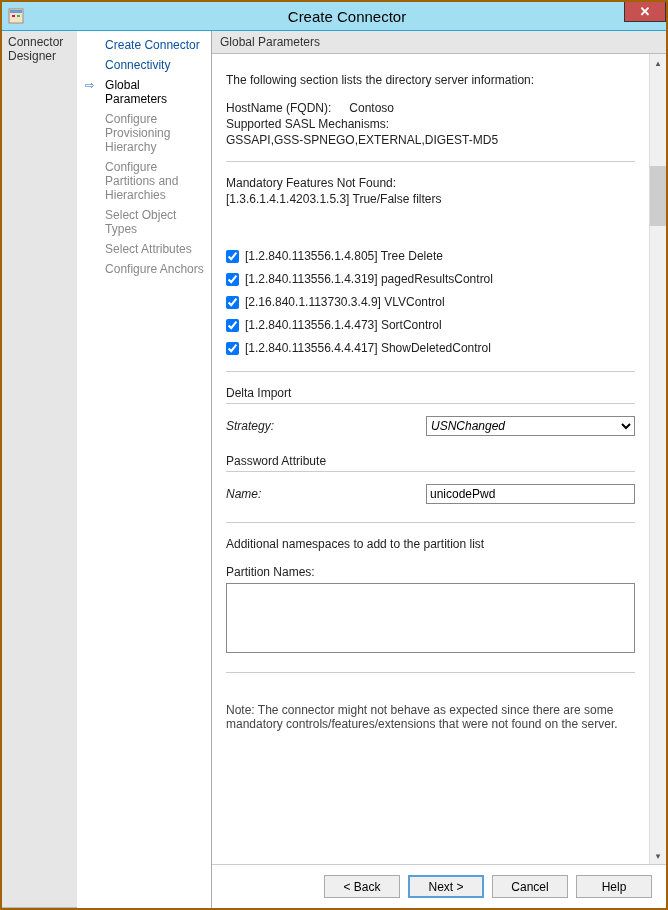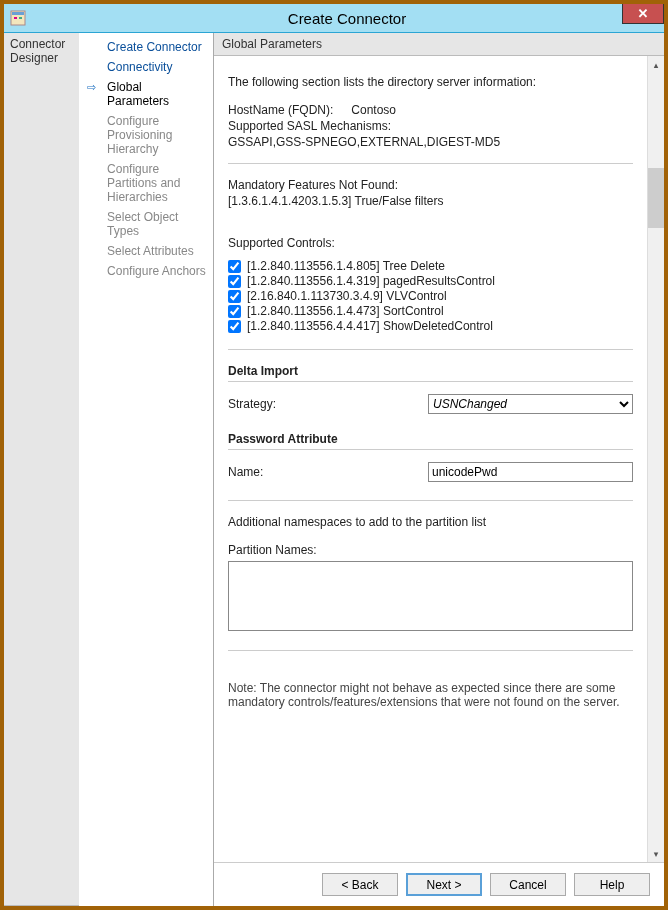--- a/index.html
+++ b/index.html
@@ -7,21 +7,21 @@
   font-family: "Segoe UI", Tahoma, sans-serif;
   font-size: 12px;
   background: #fff;
   width: 668px;
   height: 910px;
   overflow: hidden;
 }
 .window {
   width: 668px;
   height: 910px;
-  border: 4px solid #a16207;
+  border: 2px solid #a16207;
   background: #fff;
   display: flex;
   flex-direction: column;
 }
 .titlebar {
   height: 28px;
   background: #a3dff3;
   display: flex;
   align-items: center;
   padding: 0 0 0 6px;
@@ -167,32 +167,33 @@
   margin: 10px 0 14px 0;
 }
 .hr2 {
   border: none;
   border-top: 1px solid #ccc;
   margin: 3px 0 12px 0;
 }
 .check-row {
   display: flex;
   align-items: center;
-  margin: 1px 0;
+  margin: 9px 0;
 }
 .check-row input[type=checkbox] {
   margin-right: 6px;
 }
 .form-row {
   display: flex;
   align-items: center;
   margin: 4px 0;
 }
 .form-row .flabel {
   width: 200px;
+  font-style: italic;
 }
 .form-row select, .form-row input[type=text] {
   flex: 1;
   font-family: inherit;
   font-size: 12px;
   height: 20px;
   padding: 1px 3px;
   border: 1px solid #888;
   background: #fff;
 }
@@ -232,21 +233,20 @@
   font-size: 12px;
   background: #efefef;
   border: 1px solid #aaa;
   cursor: pointer;
 }
 .bottom-bar button.primary {
   border: 2px solid #5aa0d8;
 }
 .subhead {
   margin-bottom: 2px;
-  font-weight: bold;
 }
 </style>
 </head>
 <body>
 
 <div class="window">
   <div class="titlebar">
     <span class="app-icon">
       <svg width="16" height="16" viewBox="0 0 16 16">
         <rect x="1" y="1" width="14" height="14" fill="#f3e6bd" stroke="#a88" stroke-width="1"></rect>
@@ -292,21 +292,20 @@
           <div class="section-label">Supported SASL Mechanisms:</div>
           <div class="para">GSSAPI,GSS-SPNEGO,EXTERNAL,DIGEST-MD5</div>
 
           <hr class="hr">
 
           <div class="section-label">Mandatory Features Not Found:</div>
           <div>[1.3.6.1.4.1.4203.1.5.3] True/False filters</div>
 
           <div style="height:28px"></div>
 
-          <div class="section-label">Supported Controls:</div>
           <div style="height:6px"></div>
 
           <div class="check-row">
             <input type="checkbox" checked="" style="">
             <span>[1.2.840.113556.1.4.805] Tree Delete</span>
           </div>
           <div class="check-row">
             <input type="checkbox" checked="" style="">
             <span>[1.2.840.113556.1.4.319] pagedResultsControl</span>
           </div>

